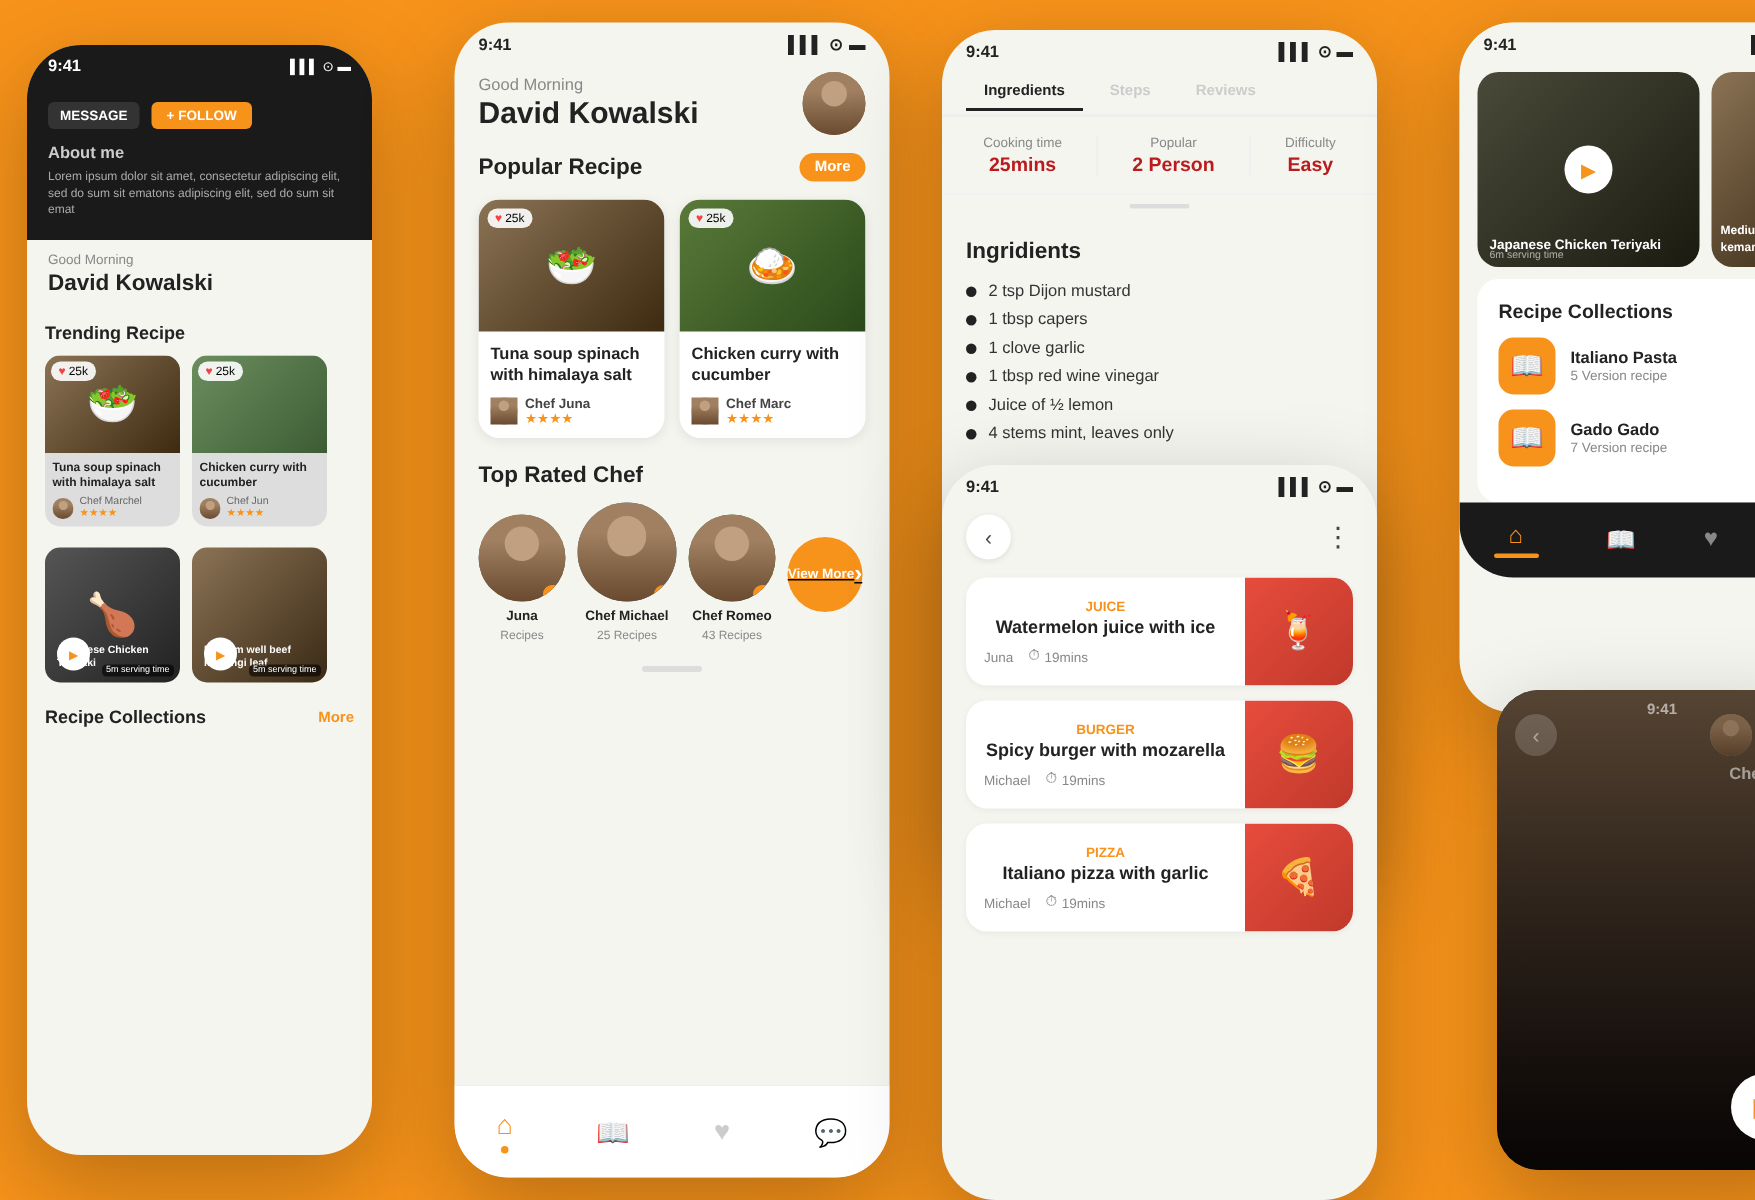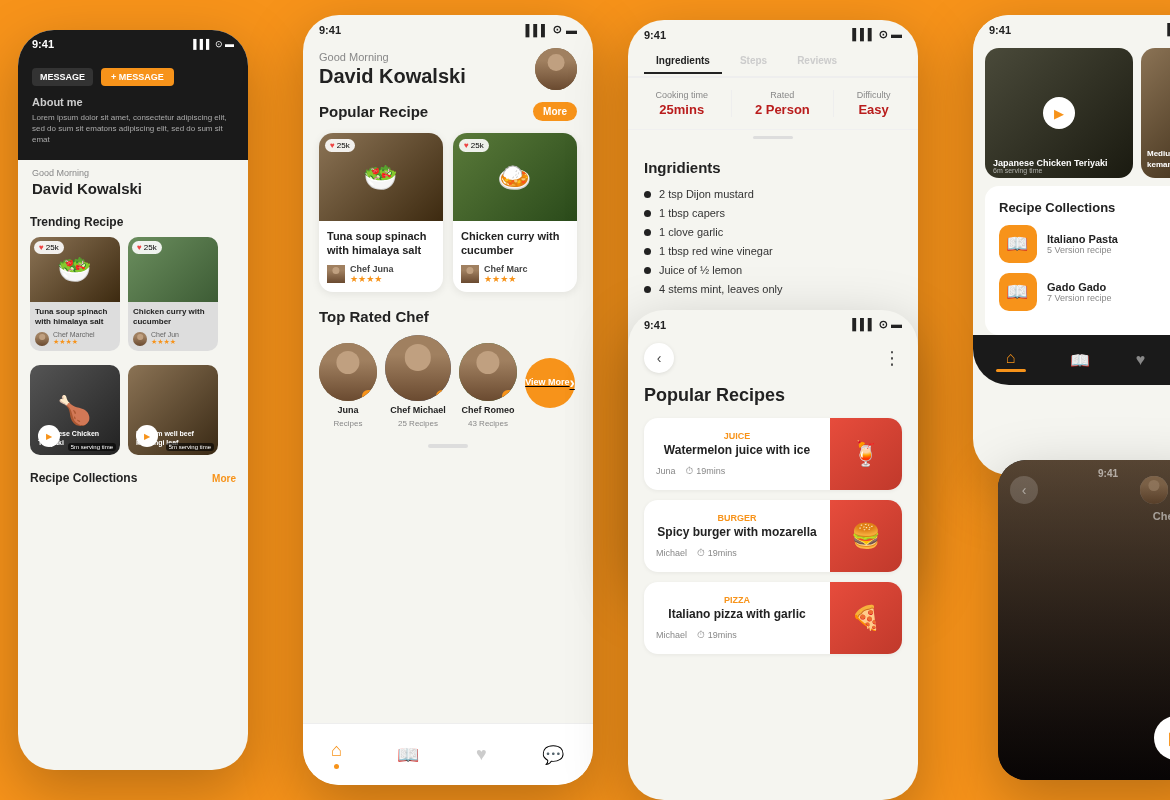--- a/index.html
+++ b/index.html
@@ -580,21 +580,21 @@
 
 <div class="phone phone1">
   <div style="background:#1a1a1a; padding: 8px 14px 6px; display:flex; justify-content:space-between; align-items:center;">
     <span style="font-size:11px; font-weight:700; color:white;">9:41</span>
     <span style="font-size:9px; color:white;">▌▌▌ ⊙ ▬</span>
   </div>
 
   <div class="phone1-top">
     <div class="phone1-top-btns">
       <span class="btn-msg">MESSAGE</span>
-      <span class="btn-follow">+ MESSAGE</span>
+      <span class="btn-follow">+ FOLLOW</span>
     </div>
     <div class="phone1-about-title">About me</div>
     <div class="phone1-about-text">Lorem ipsum dolor sit amet, consectetur adipiscing elit, sed do sum sit ematons adipiscing elit, sed do sum sit emat</div>
   </div>
 
   <div style="padding: 8px 14px 2px; font-size:9px; color:#888;">Good Morning</div>
   <div style="padding: 0 14px 8px; font-size:15px; font-weight:800; color:#222;">David Kowalski</div>
 
   <div class="phone1-section">
     <div class="section-title-row">
@@ -800,21 +800,21 @@
     <div class="tab-item">Reviews</div>
   </div>
 
   <div class="recipe-stats">
     <div class="stat-item">
       <div class="stat-label">Cooking time</div>
       <div class="stat-value">25mins</div>
     </div>
     <div class="stat-divider"></div>
     <div class="stat-item">
-      <div class="stat-label">Rated</div>
+      <div class="stat-label">Popular</div>
       <div class="stat-value">2 Person</div>
     </div>
     <div class="stat-divider"></div>
     <div class="stat-item">
       <div class="stat-label">Difficulty</div>
       <div class="stat-value">Easy</div>
     </div>
   </div>
 
   <div style="width:40px;height:3px;background:#ddd;border-radius:2px;margin:6px auto;"></div>
@@ -857,21 +857,20 @@
         <span>▌▌▌ ⊙ ▬</span>
       </div>
   </div>
 
   <div class="phone4-header">
     <div class="back-btn">‹</div>
     <div></div>
     <div class="more-dots">⋮</div>
   </div>
 
-  <div class="popular-recipes-title">Popular Recipes</div>
 
   <div class="recipe-list-item">
     <div class="recipe-list-info">
       <div class="recipe-category">JUICE</div>
       <div class="recipe-name-list">Watermelon juice with ice</div>
       <div class="recipe-meta">
         <span>Juna</span>
         <span class="recipe-time">
           <span class="clock-icon">⏱</span>
           <span>19mins</span>

